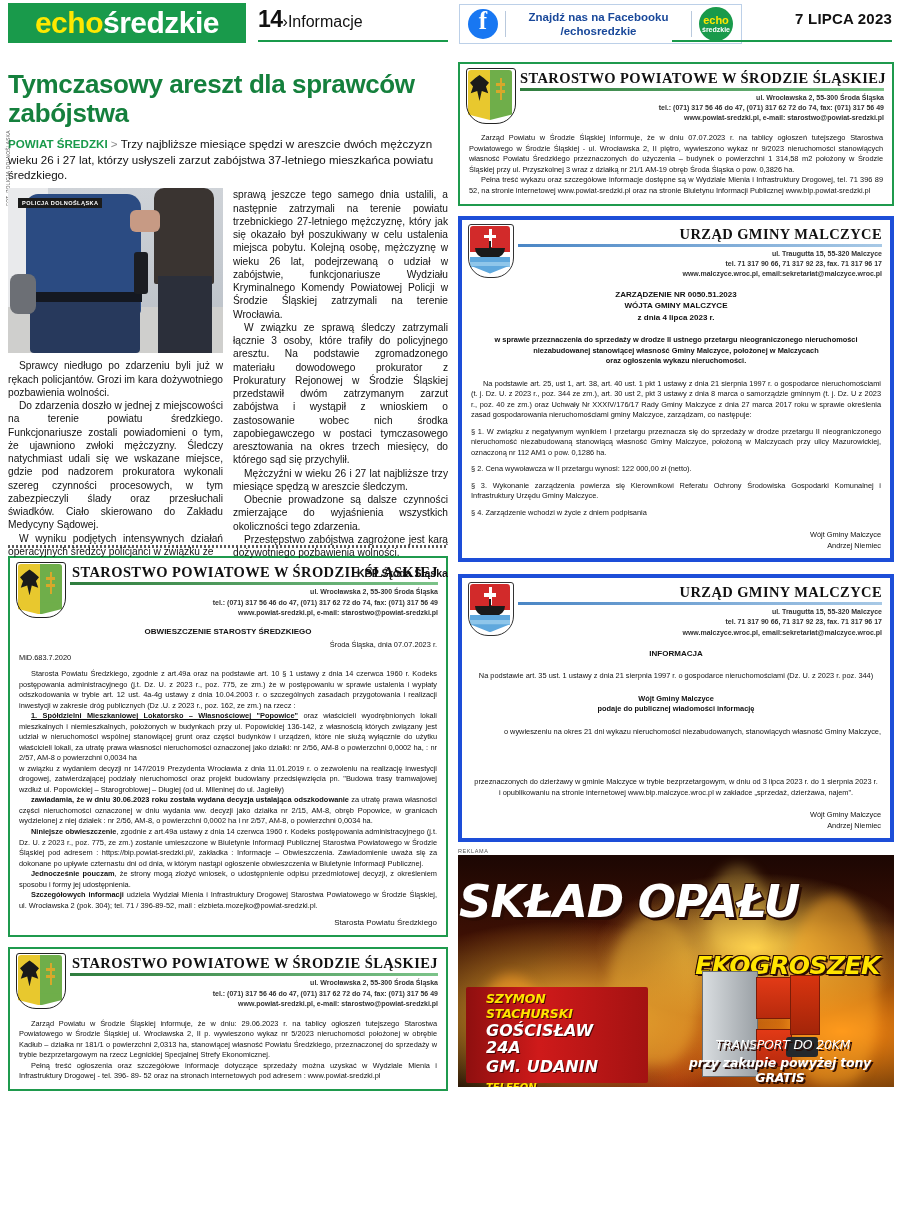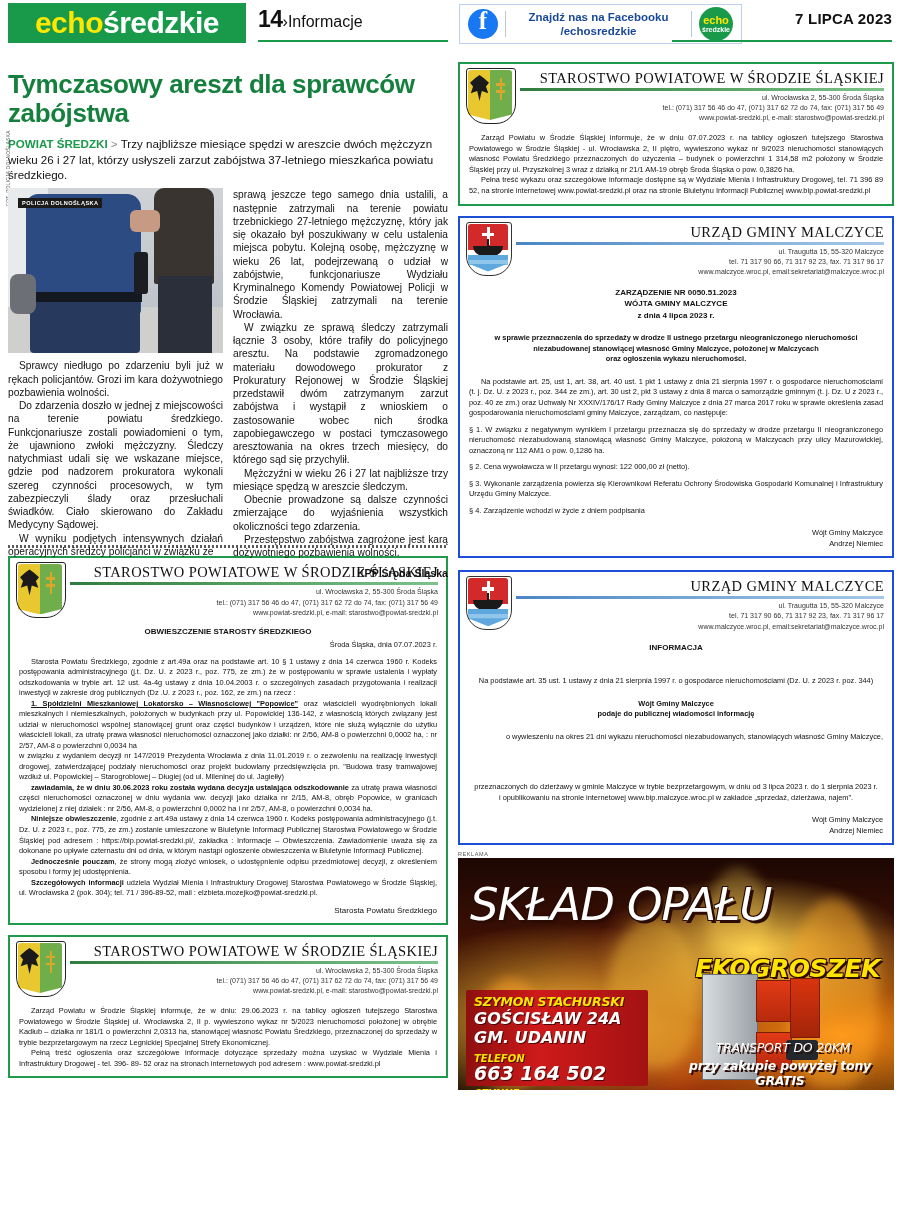--- a/index.html
+++ b/index.html
@@ -85,24 +85,24 @@
   .byline{font-size:10.6px;font-weight:bold;text-align:right;margin-top:8px;}
 
   .dotted-rule{
     height:4px;background-image:repeating-linear-gradient(to right,#5a5a5a 0 2px,transparent 2px 4px);
     background-size:4px 4px;background-repeat:repeat-x;background-position:0 1px;
   }
 
   
   .notice{background:#fff;box-sizing:border-box;}
   .notice.green{border:2px solid #1f9a4d;}
-  .notice.blue{border:2px solid #1d4ed8;}
+  .notice.blue{border:4px solid #1d4ed8;}
   .nt-head{display:flex;align-items:flex-start;padding:6px 8px 2px 8px;}
   .crest{flex:0 0 auto;margin-right:8px;}
-  .nt-head-txt{flex:1;min-width:0;}
+  .nt-head-txt{flex:1;min-width:0;font-weight:bold;}
   .nt-title{font-family:"Liberation Serif",serif;font-size:14.5px;letter-spacing:0.4px;text-align:right;color:#111;white-space:nowrap;}
   .nt-underline{height:3px;margin-top:1px;}
   .nt-underline.g{background:linear-gradient(to right,#2f7d3e,#7cc389);}
   .nt-underline.b{background:linear-gradient(to right,#4a86c5,#a8c9e6);}
   .nt-contact{text-align:right;font-size:7px;line-height:1.45;color:#333;margin-top:2px;}
   .nt-body{padding:2px 9px 7px 9px;font-size:7.4px;line-height:1.42;color:#111;text-align:justify;}
   .nt-body p{margin:0;}
   .nt-body p.ind{text-indent:12px;}
   .nt-center{text-align:center;font-weight:bold;}
   .nt-right{text-align:right;}
@@ -150,34 +150,34 @@
   .ad{position:relative;width:100%;height:232px;overflow:hidden;
     background:
       radial-gradient(ellipse at 24% 70%, #ffb733 0%, rgba(255,140,20,0) 42%),
       radial-gradient(ellipse at 68% 40%, #ffd24a 0%, rgba(255,170,30,0) 38%),
       radial-gradient(ellipse at 88% 76%, #ff8c12 0%, rgba(190,50,10,0) 45%),
       radial-gradient(ellipse at 50% 95%, #8c1d07 0%, rgba(50,10,4,0) 60%),
       linear-gradient(#1c0703,#3d1004 35%,#120502 100%);
   }
   .ad .flame{position:absolute;background:rgba(255,160,40,0.55);filter:blur(6px);border-radius:50% 50% 40% 40%;}
   .ad-title{
-    position:absolute;left:12px;top:20px;font-size:45px;font-weight:normal;font-style:italic;
+    position:absolute;left:1px;top:20px;font-size:45px;font-weight:bold;font-style:italic;
     color:#fff;letter-spacing:-1px;
     text-shadow:3px 3px 0 #2a0c04, -1px -1px 0 #2a0c04, 1px -1px 0 #2a0c04, -1px 1px 0 #2a0c04;
     font-family:"DejaVu Sans",sans-serif;
   }
   .ad-sub{
     position:absolute;right:14px;top:96px;font-size:25px;font-weight:bold;font-style:italic;color:#ffe400;
     letter-spacing:-0.5px;text-shadow:2px 2px 0 #2a0c04,-1px -1px 0 #2a0c04,1px -1px 0 #2a0c04,-1px 1px 0 #2a0c04;
     font-family:"DejaVu Sans",sans-serif;
   }
   .ad-panel{
     position:absolute;left:8px;top:132px;width:182px;height:96px;
     background:linear-gradient(to right,#8e0f0f,#cf1a1a 40%,#a31212);
-    border-radius:2px;padding:4px 8px;box-sizing:border-box;
+    border-radius:2px;padding:4px 20px;box-sizing:border-box;
   }
   .ad-panel .pname{font-size:12.5px;font-weight:bold;font-style:italic;color:#ffe400;letter-spacing:-0.2px;
     text-shadow:1px 1px 0 #4a0606;font-family:"DejaVu Sans",sans-serif;}
   .ad-panel .paddr{font-size:16px;font-weight:bold;font-style:italic;color:#fff;line-height:1.06;margin-top:2px;
     text-shadow:1px 1px 0 #4a0606;font-family:"DejaVu Sans",sans-serif;}
   .ad-panel .ptel-lbl{font-size:10px;font-weight:bold;font-style:italic;color:#ffe400;margin-top:6px;
     text-shadow:1px 1px 0 #4a0606;font-family:"DejaVu Sans",sans-serif;}
   .ad-panel .ptel{font-size:19px;font-weight:bold;font-style:italic;color:#fff;line-height:1;
     text-shadow:1px 1px 0 #4a0606;font-family:"DejaVu Sans",sans-serif;}
   .ad-panel .popen-lbl{font-size:10px;font-weight:bold;font-style:italic;color:#ffe400;margin-top:5px;
@@ -289,20 +289,21 @@
           <div class="nt-contact">
             <div>ul. Wrocławska 2, 55-300 Środa Śląska</div>
             <div>tel.: (071) 317 56 46 do 47, (071) 317 62 72 do 74, fax: (071) 317 56 49</div>
             <div>www.powiat-sredzki.pl, e-mail: starostwo@powiat-sredzki.pl</div>
           </div>
         </div>
       </div>
       <div class="nt-body">
         <p class="nt-center" style="font-size:8px;margin:4px 0 3px 0;">OBWIESZCZENIE STAROSTY ŚREDZKIEGO</p>
         <p class="nt-right">Środa  Śląska,  dnia 07.07.2023  r.</p>
+        <p style="margin-top:2px;">MiD.683.7.2020</p>
         <div class="sp"></div>
         <p class="ind">Starosta  Powiatu  Średzkiego, zgodnie z  art.49a  oraz na podstawie art. 10 § 1 ustawy z dnia 14 czerwca 1960 r. Kodeks postępowania  administracyjnego (j.t. Dz. U. z 2023 r., poz. 775, ze zm.) że w postępowaniu w sprawie ustalenia  i  wypłaty  odszkodowania w trybie art. 12 ust. 4a-4g ustawy z dnia 10.04.2003 r. o szczególnych zasadach przygotowania i realizacji inwestycji w zakresie dróg publicznych (Dz .U. z 2023 r., poz. 162, ze zm.) na rzecz :</p>
         <p class="ind"><span class="u b">1.  Spółdzielni Mieszkaniowej  Lokatorsko – Własnościowej "Popowice"</span><span> oraz właścicieli wyodrębnionych lokali mieszkalnych i niemieszkalnych, położonych w budynkach przy ul. Popowickiej 136-142, z własnością których związany jest udział w nieruchomości wspólnej stanowiącej grunt oraz części budynków i urządzeń, które nie służą wyłącznie do użytku właścicieli lokali, za utratę prawa własności nieruchomości oznaczonej jako działki: nr 2/56, AM-8 o powierzchni 0,0002 ha, : nr 2/57, AM-8 o powierzchni 0,0034 ha</span></p>
         <p>w związku z wydaniem  decyzji nr 147/2019  Prezydenta  Wrocławia  z dnia 11.01.2019 r. o zezwoleniu na realizację inwestycji drogowej, zatwierdzającej podziały nieruchomości oraz projekt budowlany przedsięwzięcia pn. "Budowa  trasy tramwajowej wzdłuż ul. Popowickiej – Starogroblowej – Długiej (od ul. Mileninej do ul. Jagiełły)</p>
         <p class="ind"><span class="b">zawiadamia, że w dniu 30.06.2023 roku została wydana decyzja ustalająca odszkodowanie</span><span> za utratę prawa własności części  nieruchomości oznaczonej w dniu wydania ww. decyzji jako działka nr 2/15, AM-8, obręb Popowice, w granicach wydzielonej z niej działek : nr 2/56, AM-8, o powierzchni 0,0002 ha i nr 2/57, AM-8, o powierzchni 0,0034 ha.</span></p>
         <p class="ind"><span class="b">Niniejsze obwieszczenie</span><span>, zgodnie z art.49a ustawy z dnia 14 czerwca 1960 r. Kodeks postępowania  administracyjnego (j.t. Dz. U. z  2023 r., poz. 775, ze zm.)  zostanie umieszczone  w Biuletynie Informacji Publicznej Starostwa Powiatowego w Środzie Śląskiej pod adresem :  https://bip.powiat-sredzki.pl/, zakładka : Informacje – Obwieszczenia. Zawiadomienie uważa się za dokonane po upływie czternastu dni od dnia, w którym nastąpi ogłoszenie obwieszczenia  w Biuletynie Informacji Publicznej.</span></p>
         <p class="ind"><span class="b">Jednocześnie pouczam</span><span>, że strony  mogą  złożyć  wniosek, o udostępnienie  odpisu  przedmiotowej decyzji, z  określeniem  sposobu i  formy  jej  udostępnienia.</span></p>
         <p class="ind"><span class="b">Szczegółowych informacji</span><span> udziela Wydział Mienia i Infrastruktury Drogowej  Starostwa Powiatowego w Środzie Śląskiej, ul. Wrocławska 2 (pok. 304); tel. 71 / 396-89-52, mail : elzbieta.mozejko@powiat-sredzki.pl.</span></p>
         <div class="sp"></div>
         <p class="nt-right" style="font-size:8px;">Starosta Powiatu Średzkiego</p>
@@ -446,21 +447,21 @@
             <div>tel. 71 317 90 66, 71 317 92 23, fax. 71 317 96 17</div>
             <div>www.malczyce.wroc.pl, email:sekretariat@malczyce.wroc.pl</div>
           </div>
         </div>
       </div>
       <div class="nt-body">
         <div class="sp"></div>
         <p class="nt-center" style="font-size:8px;">INFORMACJA</p>
         <div class="sp"></div>
           <div class="sp"></div>
-        <p class="nt-center" style="font-weight:normal;margin-top:11px;">Na podstawie art. 35 ust. 1 ustawy z dnia 21 sierpnia 1997 r. o gospodarce nieruchomościami (Dz. U. z 2023 r. poz. 344)</p>
+        <p class="nt-center" style="font-weight:normal;">Na podstawie art. 35 ust. 1 ustawy z dnia 21 sierpnia 1997 r. o gospodarce nieruchomościami (Dz. U. z 2023 r. poz. 344)</p>
         <div class="sp"></div>
           <div class="sp"></div>
         <p class="nt-center">Wójt Gminy Malczyce</p>
         <p class="nt-center">podaje do publicznej wiadomości informację</p>
         <div class="sp"></div>
           <div class="sp"></div>
         <p class="nt-center" style="font-weight:normal;text-align:right;">o wywieszeniu na okres 21 dni wykazu nieruchomości niezabudowanych, stanowiących własność Gminy Malczyce,</p>
         <p class="nt-center" style="font-weight:normal;margin-top:40px;">przeznaczonych do dzierżawy w gminie Malczyce w trybie bezprzetargowym, w dniu od 3 lipca 2023 r. do 1 sierpnia 2023 r.</p>
         <p class="nt-center" style="font-weight:normal;">i opublikowaniu na stronie internetowej www.bip.malczyce.wroc.pl w zakładce „sprzedaż, dzierżawa, najem”.</p>
         <div class="sp"></div>

